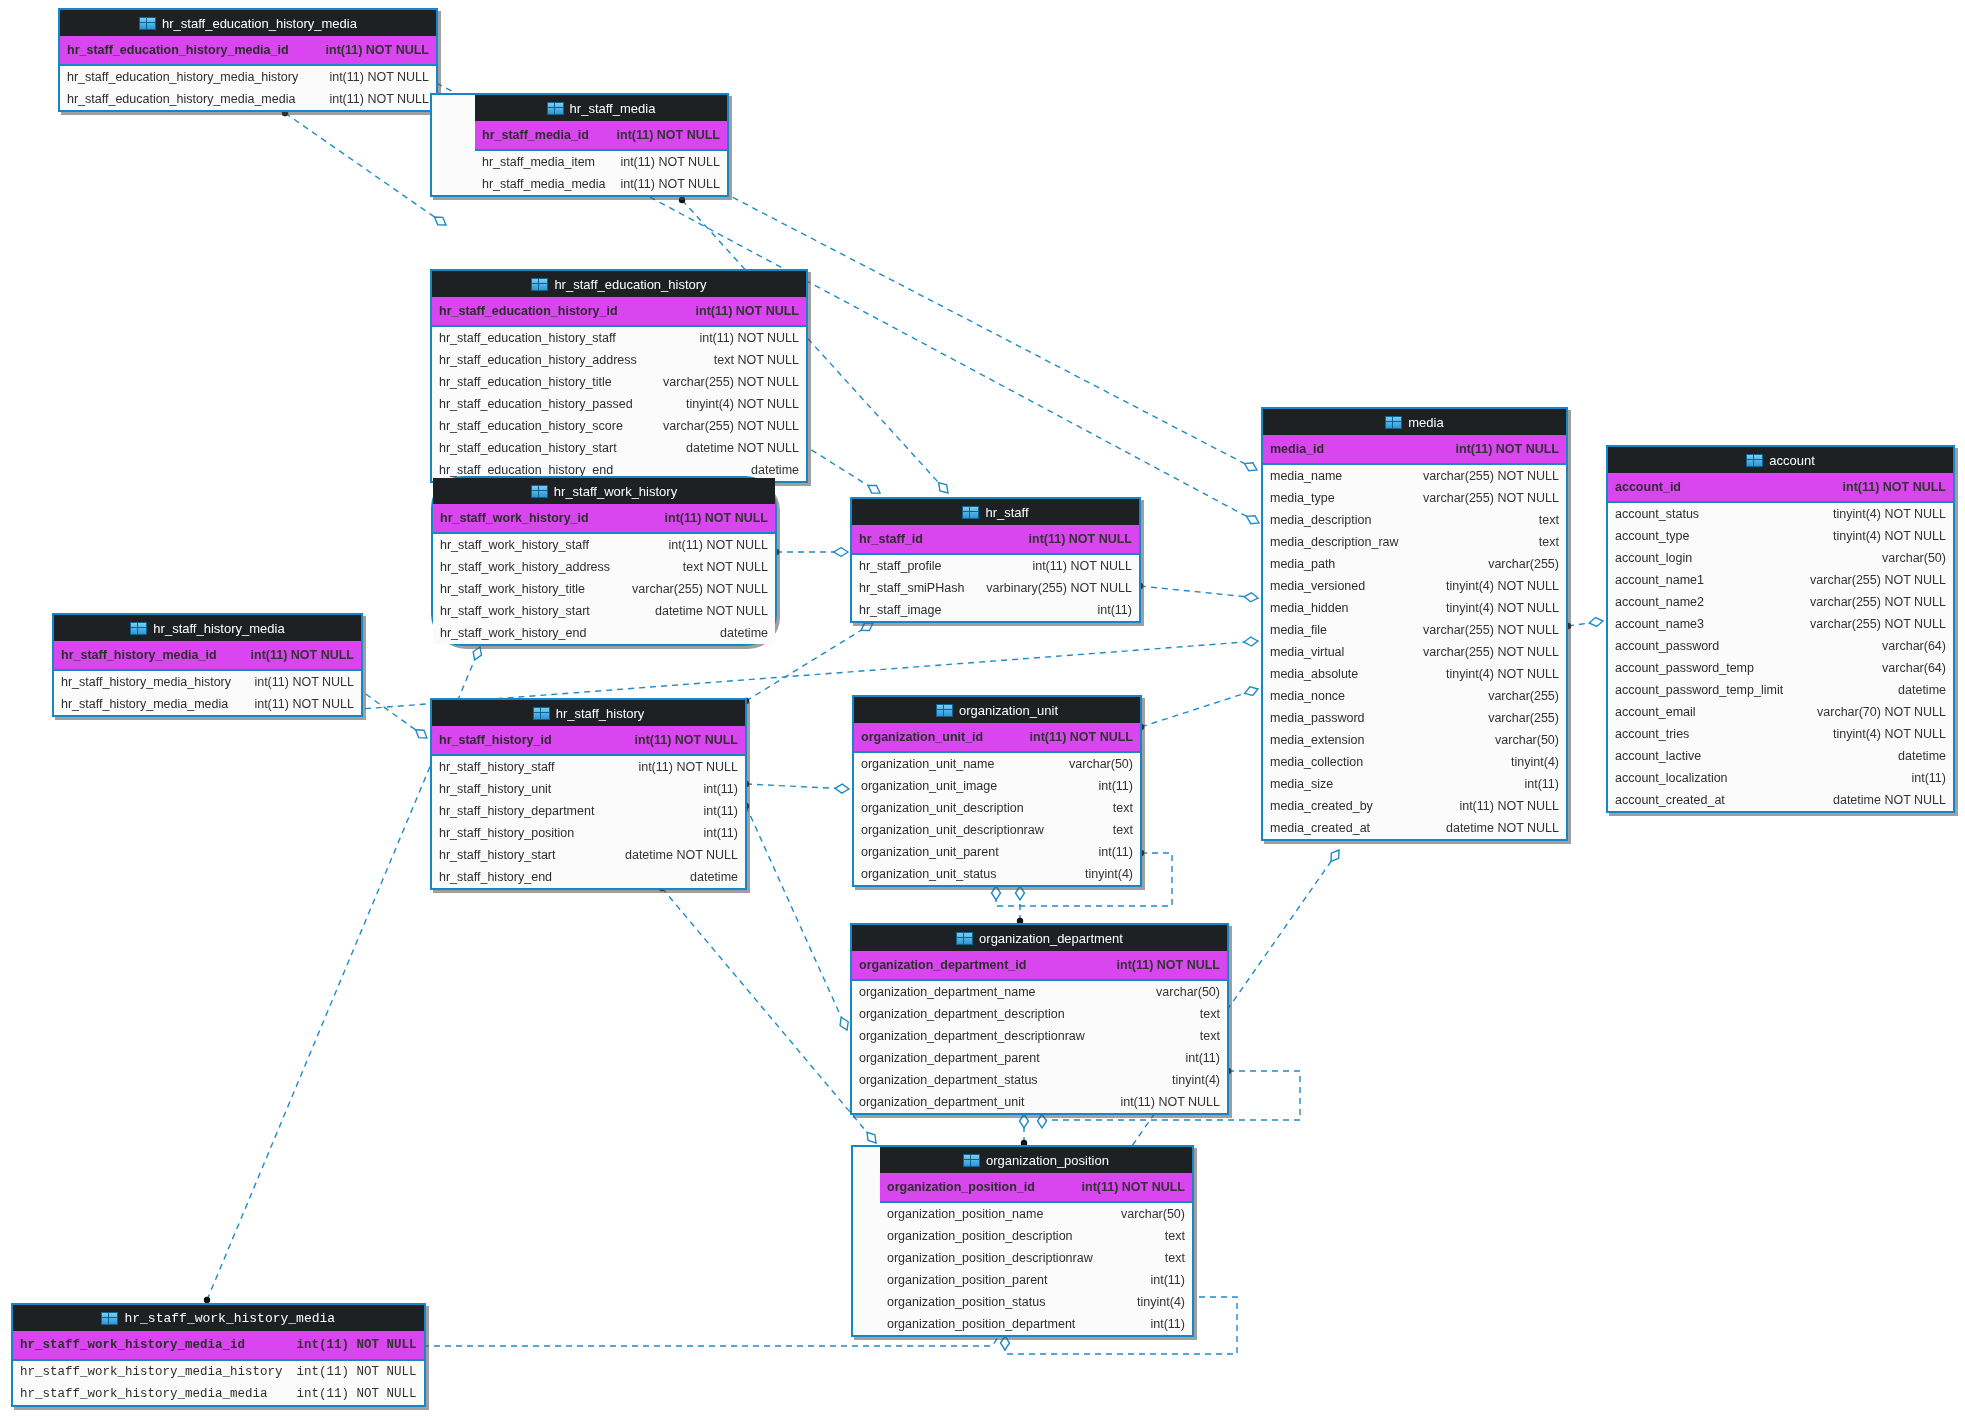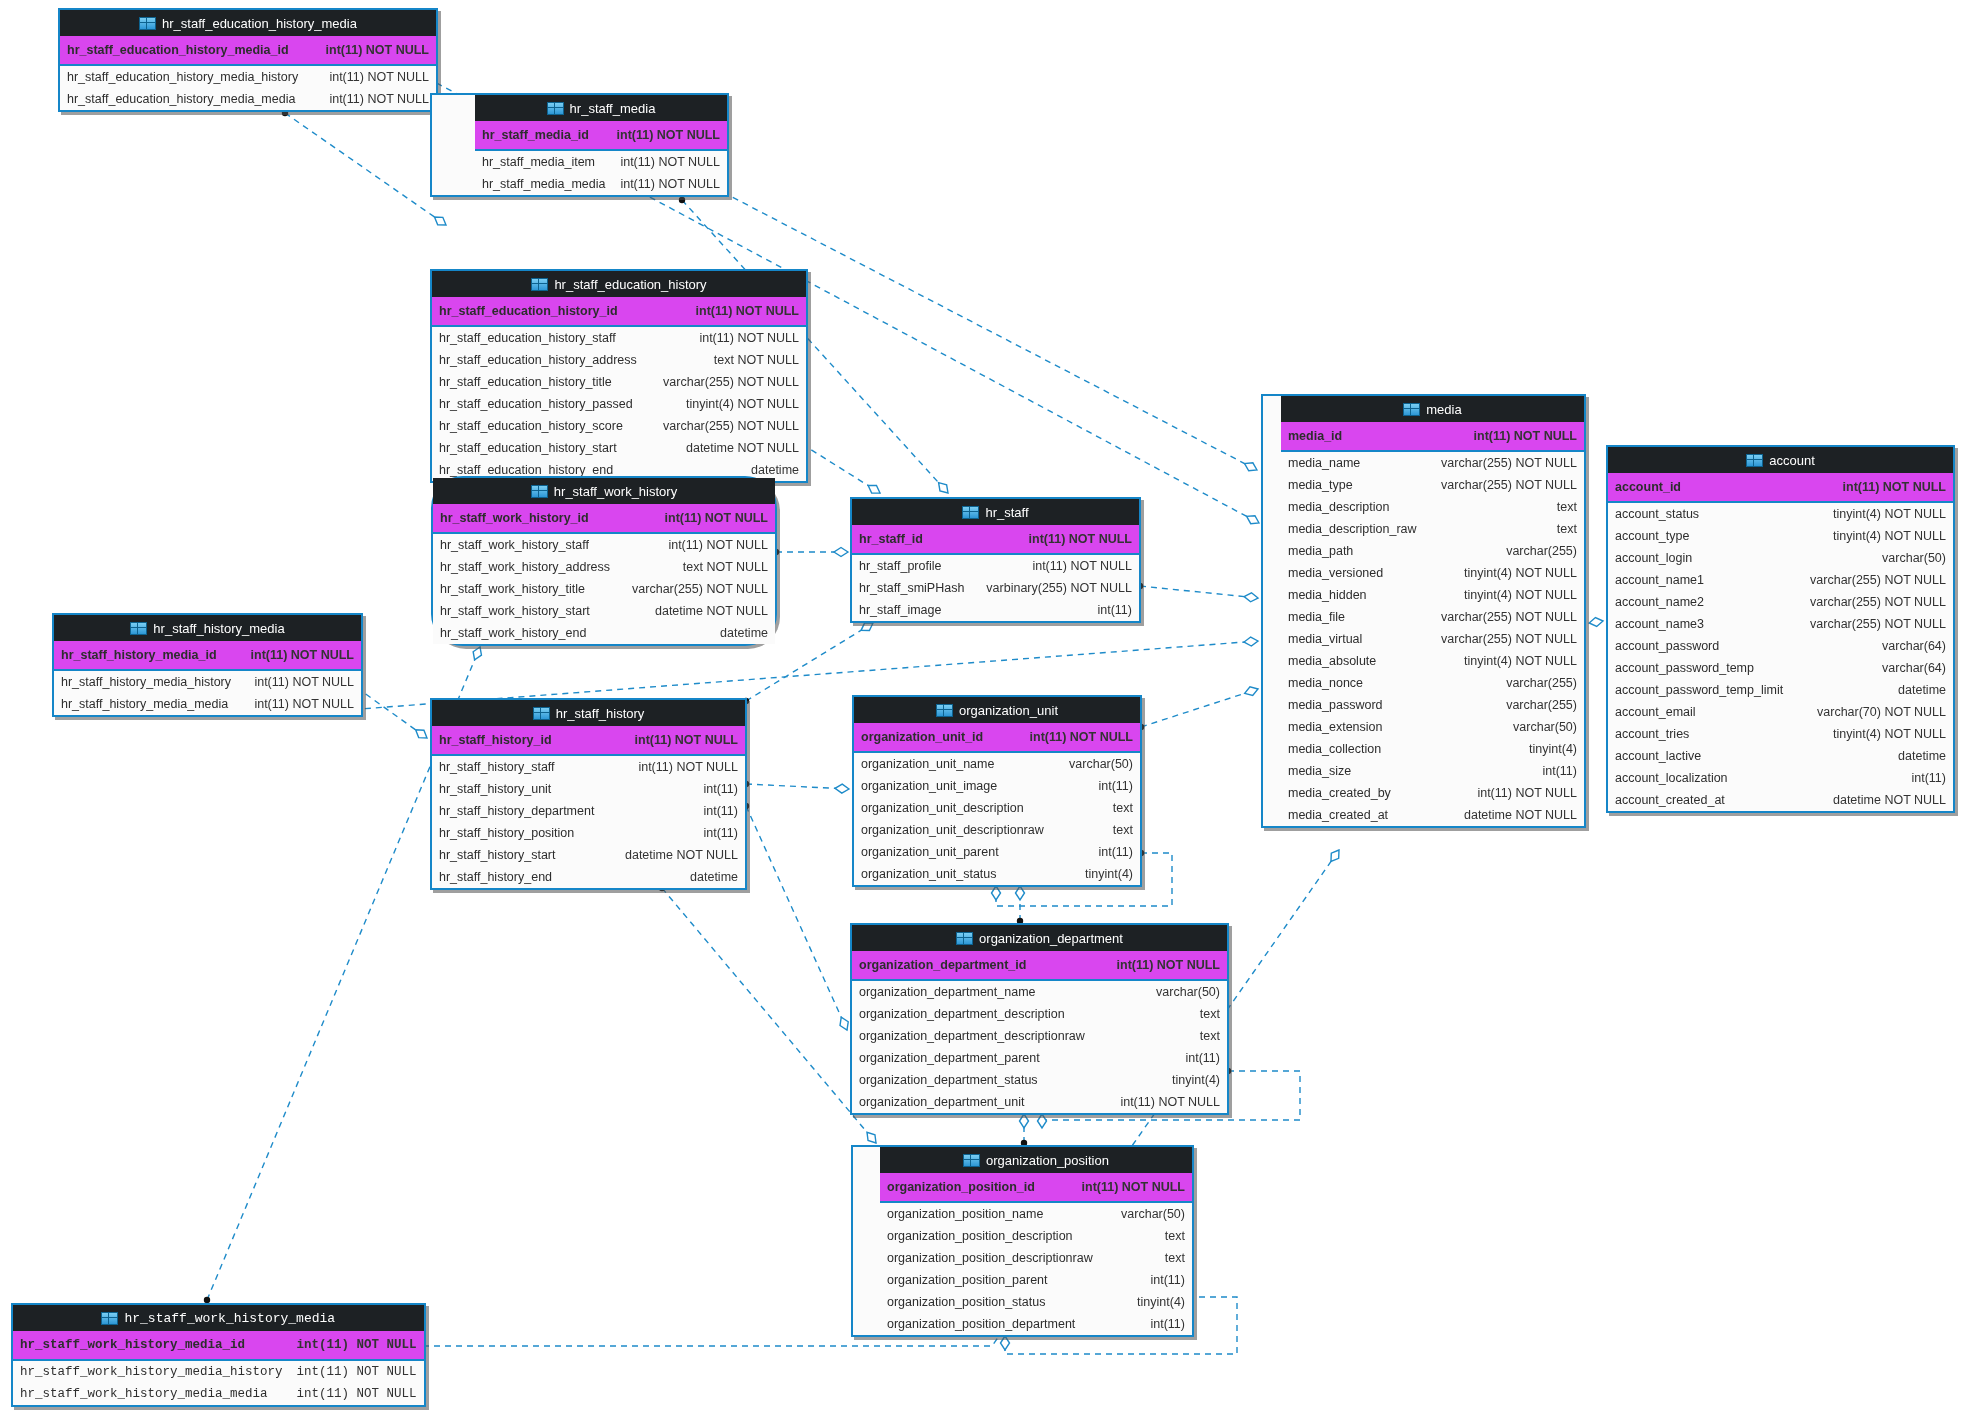--- a/index.html
+++ b/index.html
@@ -423,21 +423,21 @@
         </div>
         <div class="f-row">
           <span class="fname">organization_position_status</span>
           <span class="ftype">tinyint(4)</span>
         </div>
         <div class="f-row">
           <span class="fname">organization_position_department</span>
           <span class="ftype">int(11)</span>
         </div>
       </div>
-      <div class="db-table" style="left: 1261px; top: 394px; min-width: 303px; padding-left: 18px;">
+      <div class="db-table" style="left: 1261px; top: 407px; min-width: 303px;">
         <div class="hdr">
           <span class="tbl-icon"></span>
           <span>media</span>
         </div>
         <div class="pk-row">
           <span class="fname">media_id</span>
           <span class="ftype">int(11) NOT NULL</span>
         </div>
         <div class="f-row">
           <span class="fname">media_name</span>

